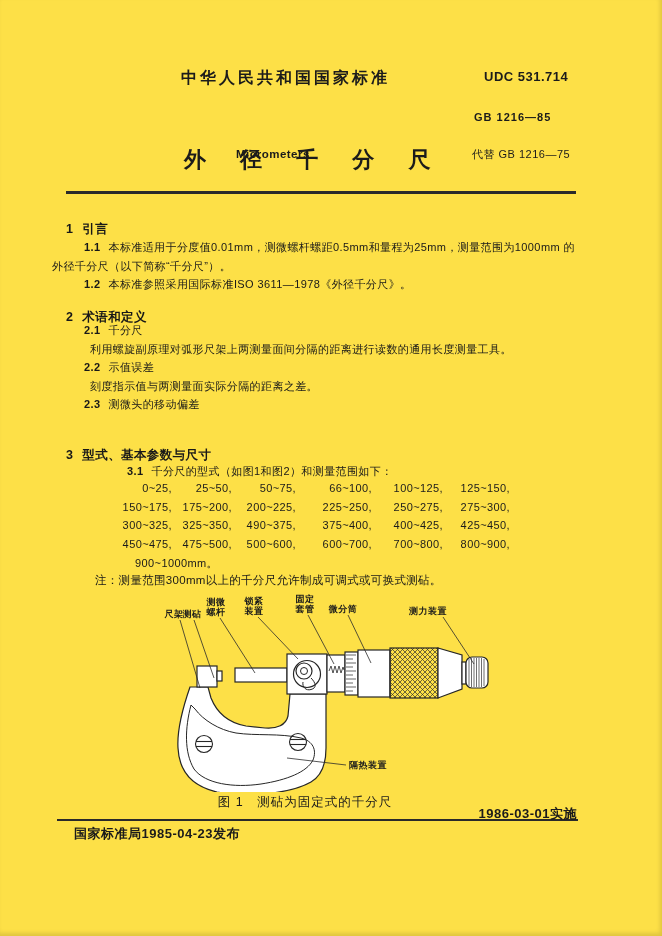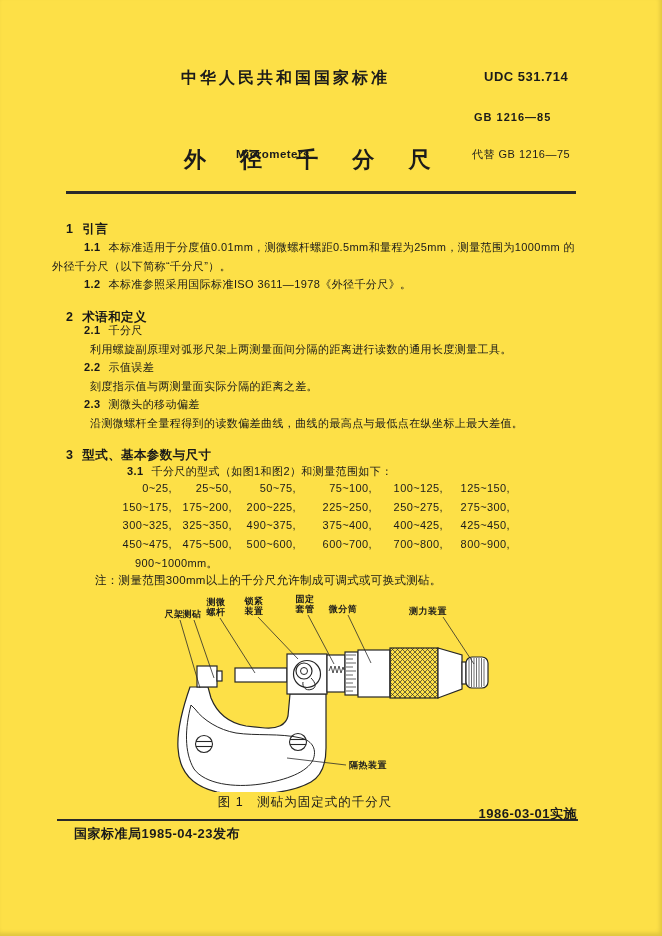--- a/index.html
+++ b/index.html
@@ -46,31 +46,30 @@
   <div class="line" style="left:84px; top:240px;"><span class="numt">1.1</span><span>本标准适用于分度值0.01mm，测微螺杆螺距0.5mm和量程为25mm，测量范围为1000mm 的</span></div>
   <div class="line" style="left:52px; top:259px;">外径千分尺（以下简称“千分尺”）。</div>
   <div class="line" style="left:84px; top:277px;"><span class="numt">1.2</span><span>本标准参照采用国际标准ISO 3611—1978《外径千分尺》。</span></div>
 
   <div class="line h" style="left:66px; top:302px;"><span class="num">2</span><span>术语和定义</span></div>
   <div class="line" style="left:84px; top:323px;"><span class="numt">2.1</span><span>千分尺</span></div>
   <div class="line" style="left:90px; top:342px;">利用螺旋副原理对弧形尺架上两测量面间分隔的距离进行读数的通用长度测量工具。</div>
   <div class="line" style="left:84px; top:360px;"><span class="numt">2.2</span><span>示值误差</span></div>
   <div class="line" style="left:90px; top:379px;">刻度指示值与两测量面实际分隔的距离之差。</div>
   <div class="line" style="left:84px; top:397px;"><span class="numt">2.3</span><span>测微头的移动偏差</span></div>
-  <div class="line" style="left:90px; top:416px;">沿测微螺杆全量程得到的读数偏差曲线，曲线的最高点与最低点在纵坐标上最大差值。</div>
 
   <div class="line h" style="left:66px; top:440px;"><span class="num">3</span><span>型式、基本参数与尺寸</span></div>
   <div class="line" style="left:84px; top:464px;margin-left:43px;"><span class="numt">3.1</span><span>千分尺的型式（如图1和图2）和测量范围如下：</span></div>
 
   <div class="ranges">
     <div class="rrow">
       <span>0~25,</span>
         <span>25~50,</span>
         <span>50~75,</span>
-        <span>75~100,</span>
+        <span>66~100,</span>
         <span>100~125,</span>
         <span>125~150,</span>
     </div>
     <div class="rrow">
       <span>150~175,</span>
         <span>175~200,</span>
         <span>200~225,</span>
         <span>225~250,</span>
         <span>250~275,</span>
         <span>275~300,</span>

